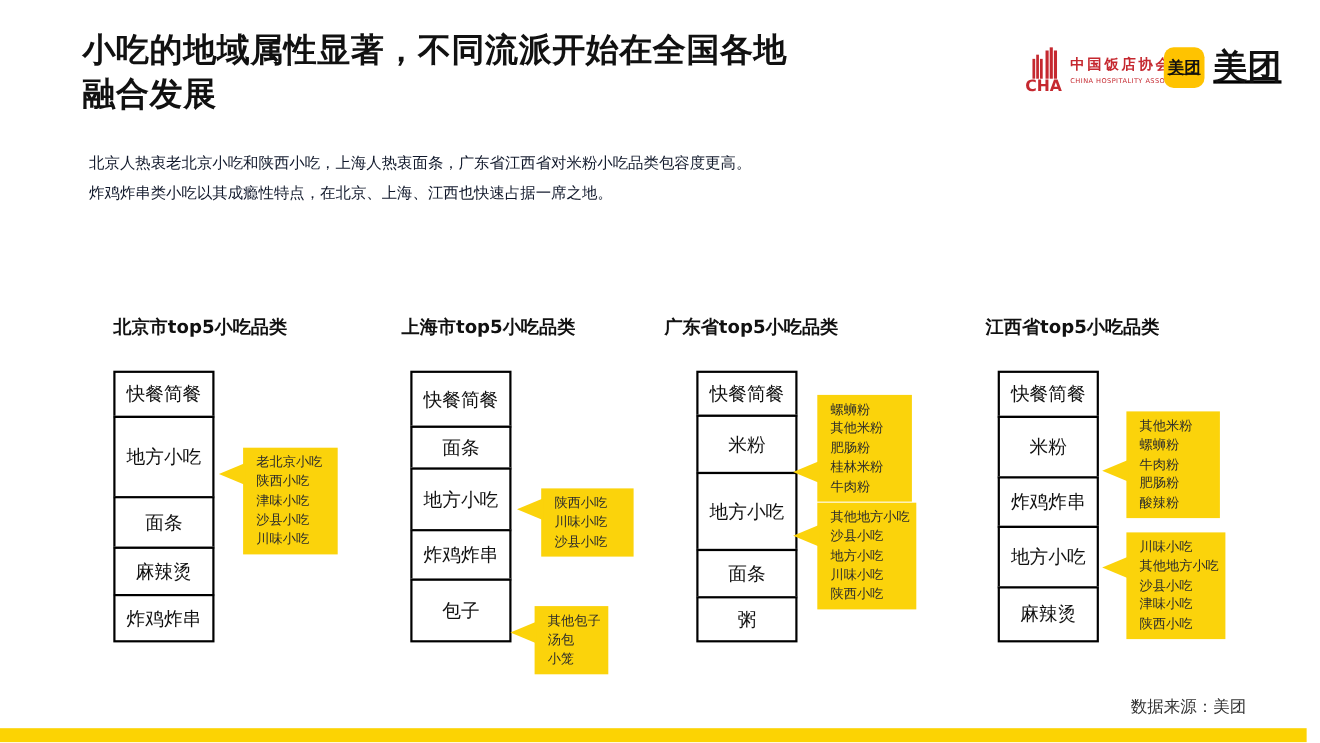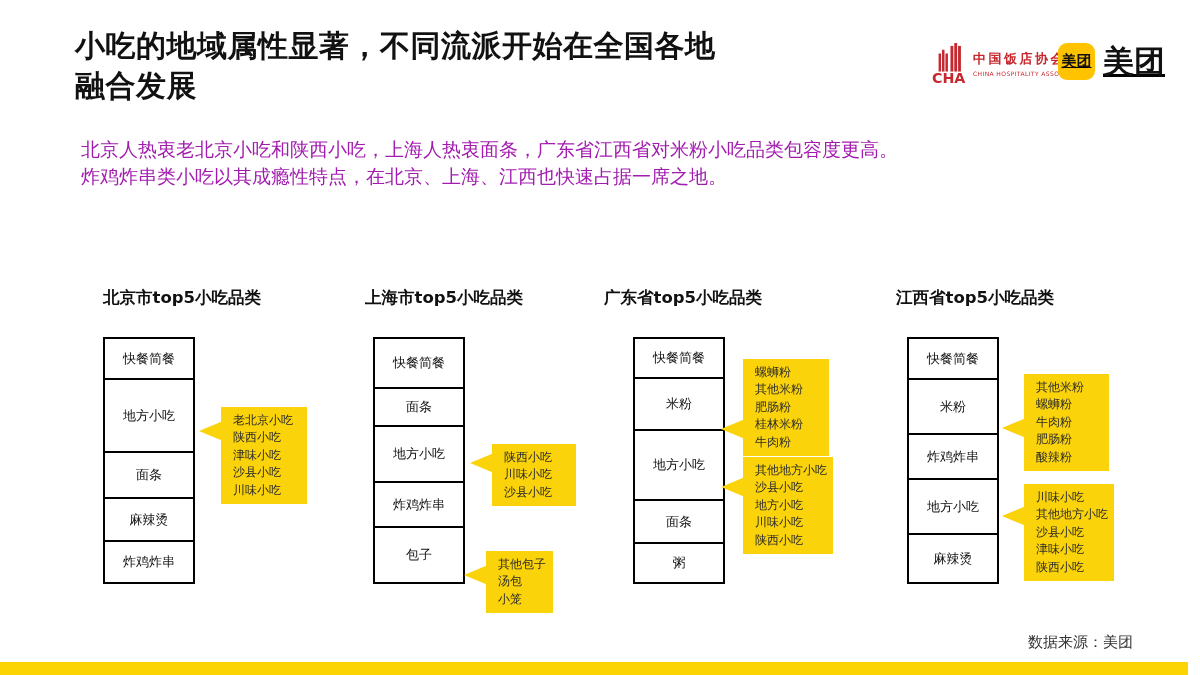--- a/index.html
+++ b/index.html
@@ -9,42 +9,42 @@
     position: relative; width: 1188px; height: 675px;
     background: #ffffff; overflow: hidden;
   }
   .title {
     position: absolute; left: 75px; top: 26px; width: 880px;
     font-size: 30px; font-weight: 800; line-height: 40px;
     color: #111; white-space: pre-line; letter-spacing: 0.5px;
   }
   .subtitle {
     position: absolute; left: 81px; top: 136px; width: 920px;
-    font-size: 19px; line-height: 27px; color: #a21caf; white-space: pre-line;
+    font-size: 14px; line-height: 27px; color: #0f172a; white-space: pre-line;
   }
   
   .cha-logo { position: absolute; left: 931px; top: 40px; display: flex; align-items: center; }
   .cha-icon { width: 38px; height: 46px; }
   .cha-text { margin-left: 4px; }
   .cha-name { color: var(--cha-red); font-size: 13px; font-weight: 600; letter-spacing: 2.5px; white-space: nowrap; }
   .cha-sub  { color: var(--cha-red); font-size: 6px; letter-spacing: 0.4px; margin-top: 2px; white-space: nowrap; }
   .mt-logo { position: absolute; left: 1058px; top: 43px; display: flex; align-items: center; text-decoration: underline; }
   .mt-badge {
     width: 37px; height: 37px; border-radius: 9px; background: var(--meituan-yellow);
     display: flex; align-items: center; justify-content: center;
     font-size: 15px; font-weight: 700; color: #111;
   }
   .mt-name { margin-left: 8px; font-size: 31px; font-weight: 800; color: #111; line-height: 37px; }
   
   #diagram { position: absolute; inset: 0; }
   .col-title { position: absolute; top: 287px; font-size: 16.5px; font-weight: 700; color: #111; white-space: nowrap; }
   .cell {
     position: absolute; background: #fff; border: 2px solid #000;
     display: flex; align-items: center; justify-content: center;
-    font-size: 13px; color: #111; white-space: nowrap;
+    font-size: 17px; color: #111; white-space: nowrap;
   }
   .callout {
     position: absolute; background: var(--accent-yellow);
     padding: 5px 6px 5px 12px; font-size: 12px; color: #2b2b2b; z-index: 3; margin-top: 24px;
   }
   .callout-item { line-height: 17.4px; white-space: nowrap; }
   .tail {
     position: absolute; left: -22px; width: 0; height: 0;
     border-top: 10px solid transparent; border-bottom: 10px solid transparent;
     border-right: 24px solid var(--accent-yellow);

